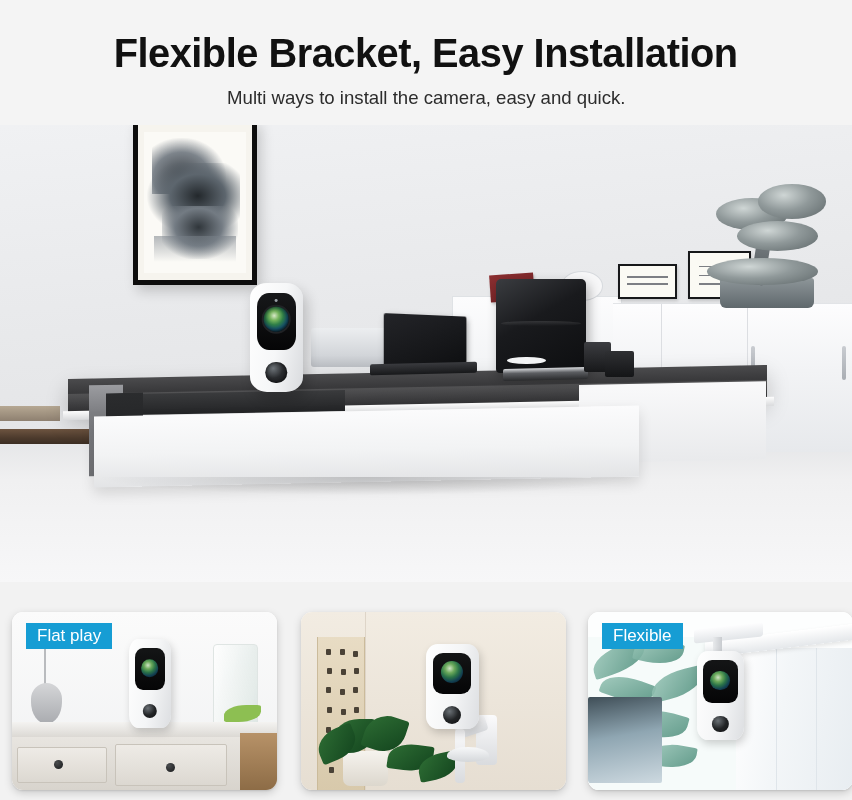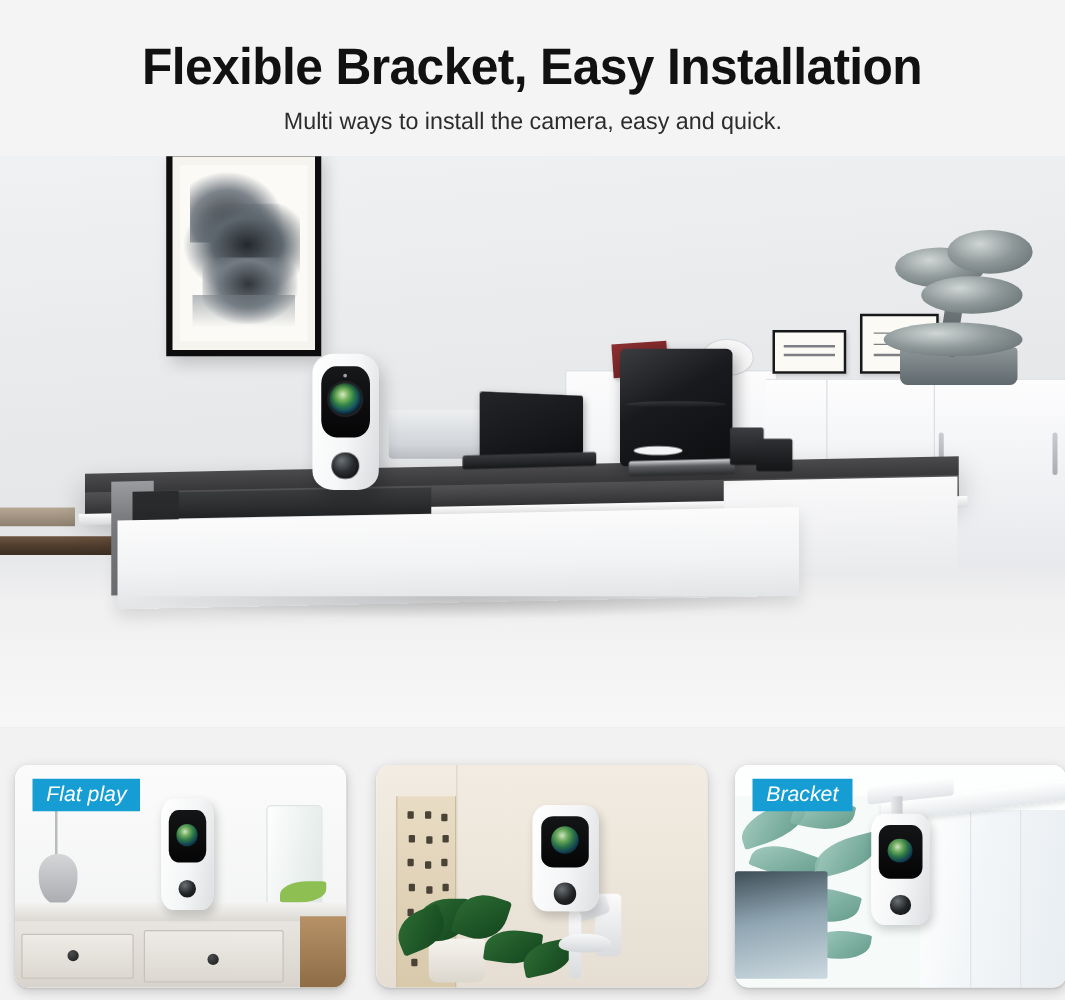--- a/index.html
+++ b/index.html
@@ -141,21 +141,21 @@
         #d8e8c8 0%, #74b35c 22%, #2f7f48 42%, #17556b 62%, #0b2230 82%, #050a0d 100%);
       box-shadow:0 0 0 2px #202225, inset 0 0 5px rgba(0,0,0,.65); }
   .cam-led { position:absolute; left:50%; top:12%; transform:translateX(-50%);
       width:7%; aspect-ratio:1; border-radius:50%; background:#9aa0a6; }
   .cam-pir { position:absolute; left:50%; top:72%; transform:translateX(-50%);
       width:40%; aspect-ratio:1; border-radius:50%;
       background:radial-gradient(circle at 36% 30%,#6d7378 0%,#2a2c2f 48%,#111214 100%);
       box-shadow:inset 0 0 4px rgba(0,0,0,.6); }
 
   
-  .cards { position:absolute; left:0; top:612px; width:712px; height:180px;font-style:italic; }
+  .cards { position:absolute; left:0; top:612px; width:712px; height:180px; }
   .card { position:absolute; top:0; width:265px; height:178px; border-radius:11px;
       overflow:hidden; background:#fff;
       box-shadow:0 3px 9px rgba(0,0,0,.17), 0 1px 2px rgba(0,0,0,.1); }
   .card.c1 { left:12px; } .card.c2 { left:301px; } .card.c3 { left:588px; }
   .card-scene { position:absolute; inset:0; }
   .tag { position:absolute; left:14px; top:11px; height:26px; padding:0 11px;
       background:#169dd4; color:#fff; font-size:17px; line-height:26px;
       white-space:nowrap; z-index:5; }
 
   
@@ -400,16 +400,16 @@
       <div class="s3-rail"></div>
       <div class="s3-ceil"></div>
       <div class="s3-stem"></div>
       <div class="cam-s" style="left:41%; top:22%; width:18%; height:50%;">
         <div class="f">
             <div class="l"></div>
           </div>
           <div class="p"></div>
       </div>
     </div>
-    <div class="tag">Bracket</div>
+    <div class="tag">Flexible</div>
   </div>
 
 </div>
 
 </body></html>

